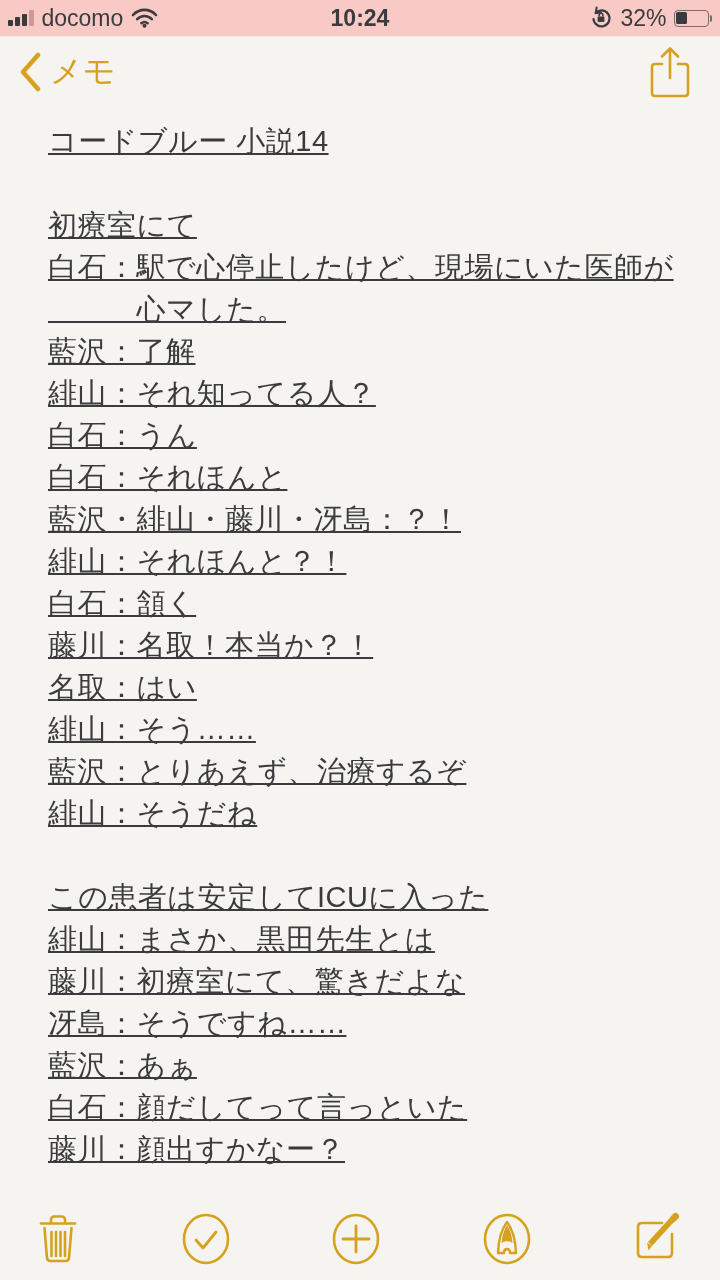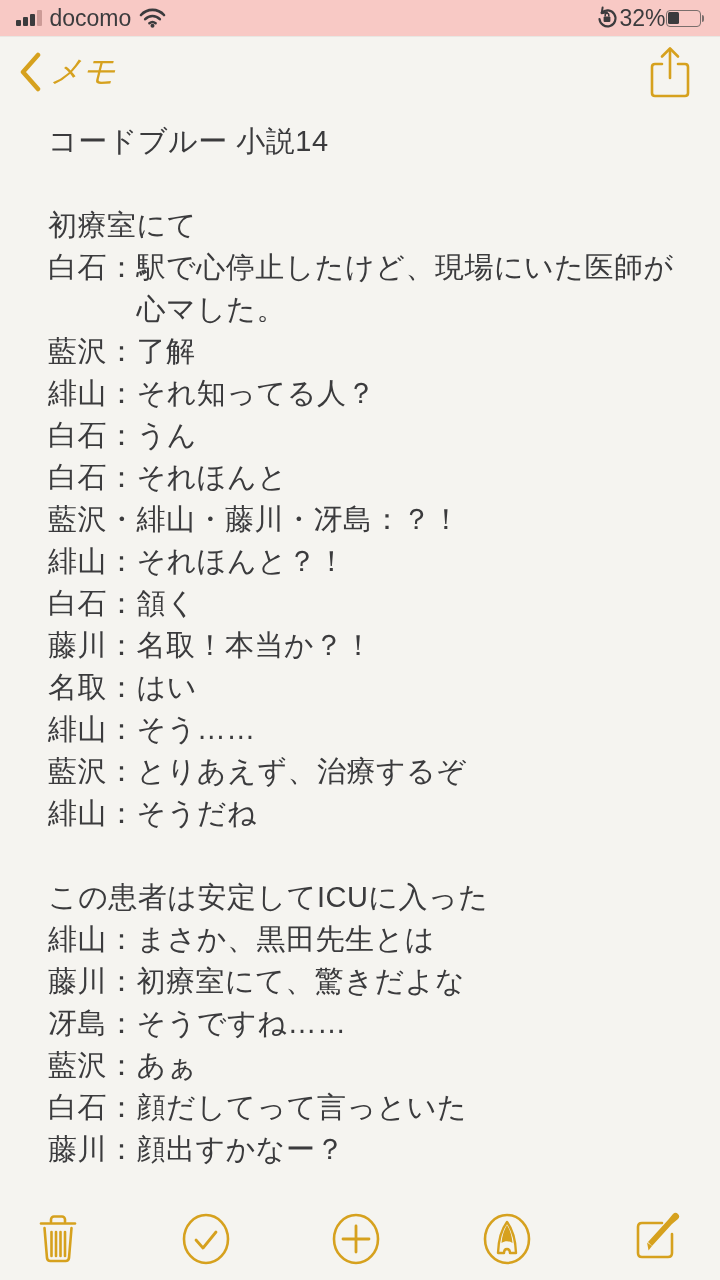--- a/index.html
+++ b/index.html
@@ -9,66 +9,66 @@
     background:#F5F4F0;
     color:#3B3B3D;
     position:relative;
     overflow:hidden;
   }
   
   .status-bar {
     height:36px;
     background:#F8C9C5;
     display:flex; align-items:center;
-    padding:0 16px;
+    padding:0 8px;
     position:relative;
     font-size:23px;
     color:#3B3B3D;
     box-shadow:0 1px 0 rgba(0,0,0,0.05);
   }
   .sb-left { display:flex; align-items:center; gap:8px; }
   .signal { display:flex; align-items:flex-end; gap:2.5px; height:16px; }
   .signal .bar { width:4.5px; background:#3B3B3D; border-radius:1px; }
   .signal .bar:nth-child(1){height:6px;}
   .signal .bar:nth-child(2){height:9px;}
   .signal .bar:nth-child(3){height:12.5px;}
   .signal .bar:nth-child(4){height:16px; background:#CC9B97;}
   .carrier { font-size:23px; }
   .sb-time {
     position:absolute; left:0; right:0; text-align:center;
     font-weight:600; font-size:23px; pointer-events:none;
   }
-  .sb-right { margin-left:auto; display:flex; align-items:center; gap:0; }
+  .sb-right { margin-left:auto; display:flex; align-items:center; gap:7px; }
   .battery { display:flex; align-items:center; }
   .battery-body {
     width:35px; height:17px; border:1.5px solid #7A6E6C; border-radius:4px;
     padding:1.5px; display:flex;
   }
   .battery-level { width:35%; background:#3B3B3D; border-radius:1.5px; }
   .battery-nub {
     width:2.5px; height:7px; background:#7A6E6C;
     border-radius:0 2px 2px 0; margin-left:1px;
   }
   
   .nav-bar { height:76px; position:relative; }
   .back-button {
     position:absolute; left:18px; top:14px;
     display:flex; align-items:center; gap:8px;
     color:#D6A11E; cursor:pointer;
   }
-  .back-label { font-size:32px;font-style:italic; }
+  .back-label { font-size:32px; }
   .share-button { position:absolute; right:26px; top:8px; cursor:pointer; }
   
   .note-content {
     padding:8px 36px 0 48px;
     font-size:29px;
     line-height:42px;
     letter-spacing:0.5px;
   }
-  .note-line { min-height:42px; white-space:pre-wrap; }
+  .note-line { min-height:42px; white-space:pre-wrap;text-decoration:underline; }
   
   .toolbar {
     position:absolute; left:0; right:0; bottom:0; height:74px;
     display:flex; justify-content:space-between; align-items:center;
     padding:0 36px 8px 36px;
   }
   .tool-button { cursor:pointer; display:flex; align-items:center; justify-content:center; }
   svg { display:block; }
 </style>
 </head>
@@ -85,20 +85,21 @@
     <span class="carrier">docomo</span>
     <svg width="27" height="20" viewBox="0 0 27 20">
       <g stroke="#3B3B3D" stroke-width="2.6" fill="none" stroke-linecap="round">
         <path d="M2 7 a15.5 15.5 0 0 1 23 0"></path>
         <path d="M6.2 11.2 a10 10 0 0 1 14.6 0"></path>
         <path d="M10.4 15.2 a5 5 0 0 1 6.2 0"></path>
       </g>
       <circle cx="13.5" cy="17.8" r="2" fill="#3B3B3D"></circle>
     </svg>
   </div>
+  <div class="sb-time">10:24</div>
   <div class="sb-right">
     <svg width="24" height="24" viewBox="0 0 24 24">
       <path d="M4.5 13 a8 8 0 1 0 2.2-6.2" fill="none" stroke="#3B3B3D" stroke-width="2.2" stroke-linecap="round"></path>
       <path d="M7.6 1.6 L6.7 7.2 L12 6.2" fill="none" stroke="#3B3B3D" stroke-width="2" stroke-linecap="round" stroke-linejoin="round"></path>
       <rect x="8.6" y="10.4" width="6.8" height="5.6" rx="1" fill="#3B3B3D"></rect>
       <path d="M10.2 10.4 V9 a1.8 1.8 0 0 1 3.6 0 v1.4" fill="none" stroke="#3B3B3D" stroke-width="1.6"></path>
     </svg>
     <span>32%</span>
     <div class="battery">
       <div class="battery-body">

